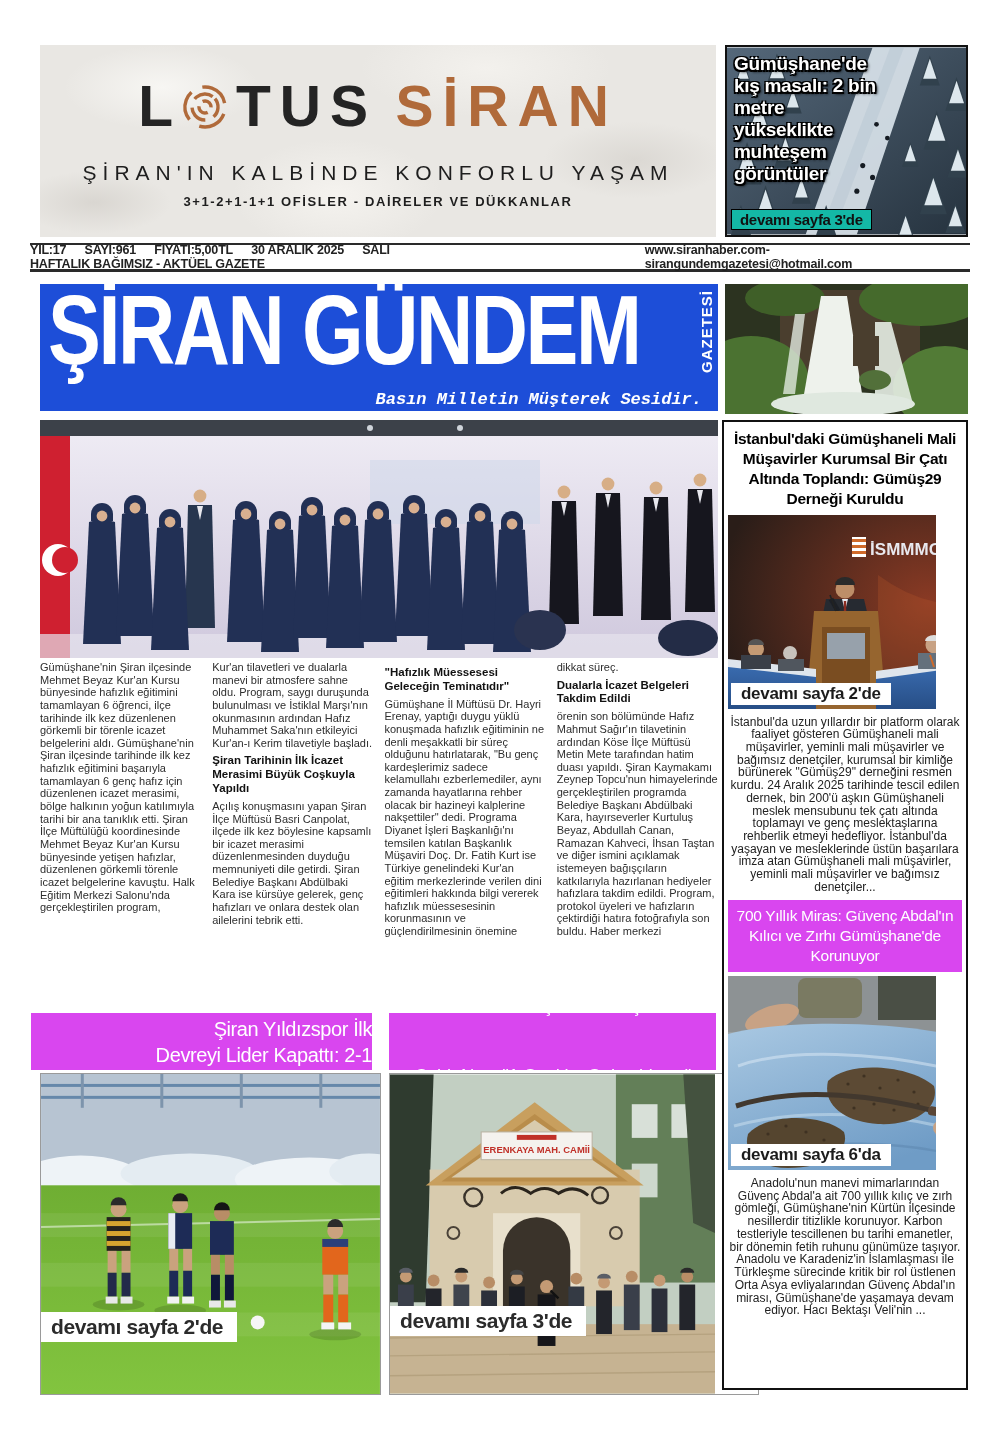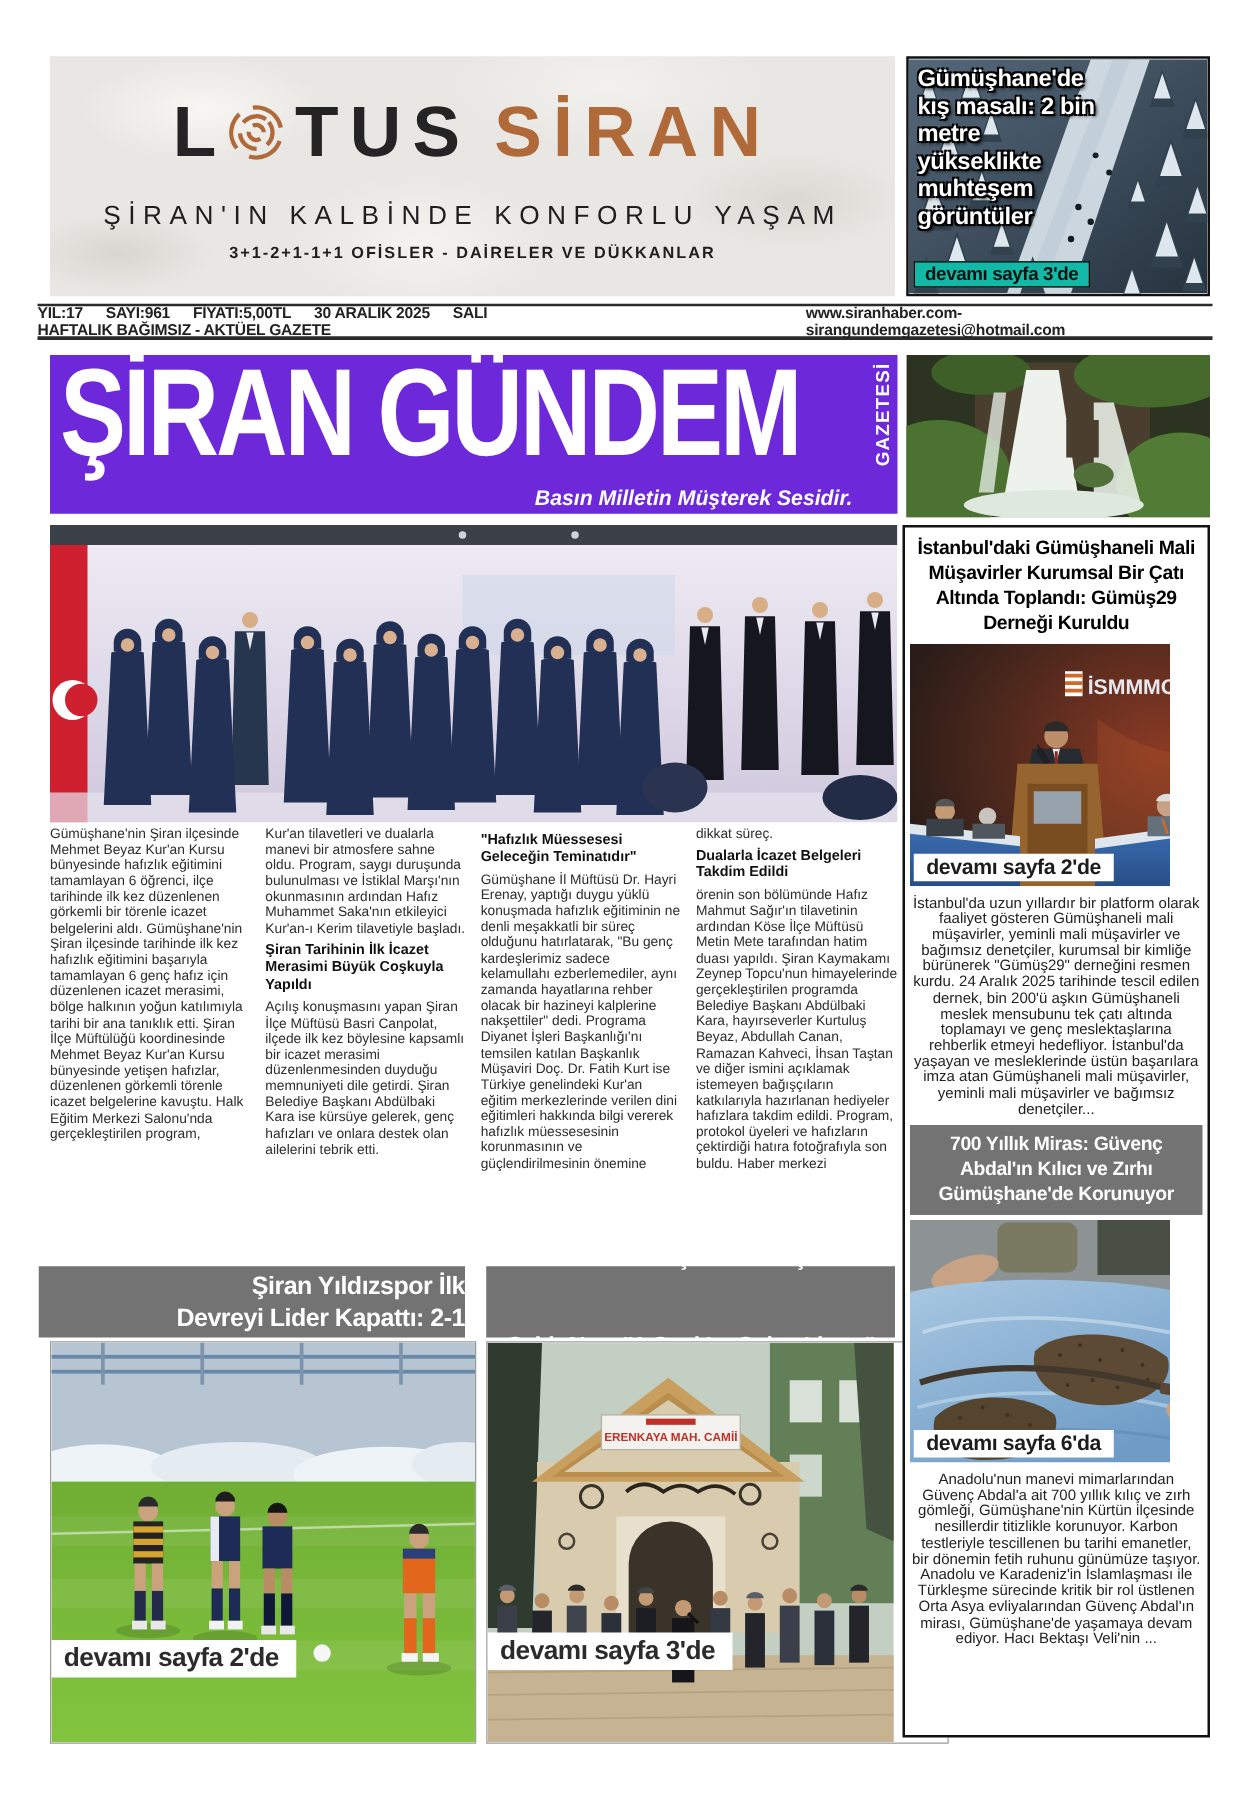--- a/index.html
+++ b/index.html
@@ -33,43 +33,43 @@
   .snow-cont{position:absolute;left:4px;bottom:5px;background:#14b8a6;border:1px solid #000;color:#111;
       font-size:15px;font-weight:bold;padding:1px 8px;letter-spacing:-0.3px;}
 
   
   .infobar{left:30px;top:243px;width:940px;height:29px;border-top:2px solid #2a2a2a;border-bottom:3px solid #2a2a2a;
       box-sizing:border-box;display:flex;justify-content:space-between;align-items:center;
       font-size:12.5px;font-weight:bold;color:#222;letter-spacing:-0.2px;}
   .infobar .seg{margin-right:15px;white-space:nowrap;}
 
   
-  .masthead{left:40px;top:284px;width:678px;height:127px;background:#6d28d9;overflow:hidden;}
+  .masthead{left:40px;top:284px;width:678px;height:127px;background:#1d4ed8;overflow:hidden;}
   .mast-title{position:absolute;left:8px;top:-6px;font-size:99px;font-weight:bold;color:#fff;line-height:1.05;
       letter-spacing:-3px;transform:scaleX(0.80);transform-origin:left top;white-space:nowrap;}
   .mast-vert{position:absolute;right:3px;top:6px;writing-mode:vertical-rl;transform:rotate(180deg);
       font-size:15px;font-weight:bold;color:#fff;letter-spacing:1px;}
-  .mast-motto{position:absolute;right:36px;bottom:2px;font-family:Liberation Sans, sans-serif;font-style:italic;
+  .mast-motto{position:absolute;right:16px;bottom:2px;font-family:Liberation Mono, monospace;font-style:italic;
       font-weight:bold;font-size:17px;color:#fff;}
 
   .waterfall{left:725px;top:284px;width:243px;height:130px;overflow:hidden;}
 
   
   .mainphoto{left:40px;top:420px;width:678px;height:238px;overflow:hidden;}
   .main-headline{position:absolute;left:50px;top:428px;width:560px;font-size:35px;line-height:1.28;font-weight:bold;
       color:#141414;letter-spacing:-1px;
       text-shadow:-2px -2px 0 #fff,2px -2px 0 #fff,-2px 2px 0 #fff,2px 2px 0 #fff,0 0 6px #fff;}
   .cols{left:40px;top:661px;width:678px;height:347px;display:flex;gap:11px;overflow:hidden;}
   .col{flex:1;font-size:11px;line-height:1.15;color:#2d2d2d;}
   .col p{margin:0 0 4px 0;}
   .col .sub{font-weight:bold;color:#111;font-size:11.5px;margin:5px 0 4px 0;line-height:1.2;}
 
   
-  .blackbox{background:#737373;color:#fff;display:flex;flex-direction:column;justify-content:center;
-      text-align:center;font-weight:bold;box-sizing:border-box;}
+  .blackbox{background:#d946ef;color:#fff;display:flex;flex-direction:column;justify-content:center;
+      text-align:center;font-weight:normal;box-sizing:border-box;}
   .bl-head{left:31px;top:1013px;width:341px;height:57px;font-size:20px;line-height:1.3;letter-spacing:-0.4px;text-align:right;}
   .bm-head{left:389px;top:1013px;width:327px;height:57px;font-size:18.5px;line-height:1.35;letter-spacing:-0.4px;gap:45px;}
   .bl-photo{left:40px;top:1073px;width:341px;height:322px;overflow:hidden;border:1px solid #9a9a9a;box-sizing:border-box;}
   .bm-photo{left:389px;top:1073px;width:370px;height:322px;overflow:hidden;border:1px solid #9a9a9a;box-sizing:border-box;}
   .photo-cont{position:absolute;left:0;background:#fff;color:#2b2b2b;font-weight:bold;font-size:21px;
       letter-spacing:-0.4px;padding:3px 14px 3px 10px;}
 
   
   .sidebar{left:722px;top:420px;width:246px;height:970px;border:2px solid #111;background:#fff;
       box-sizing:border-box;padding:4px;}

